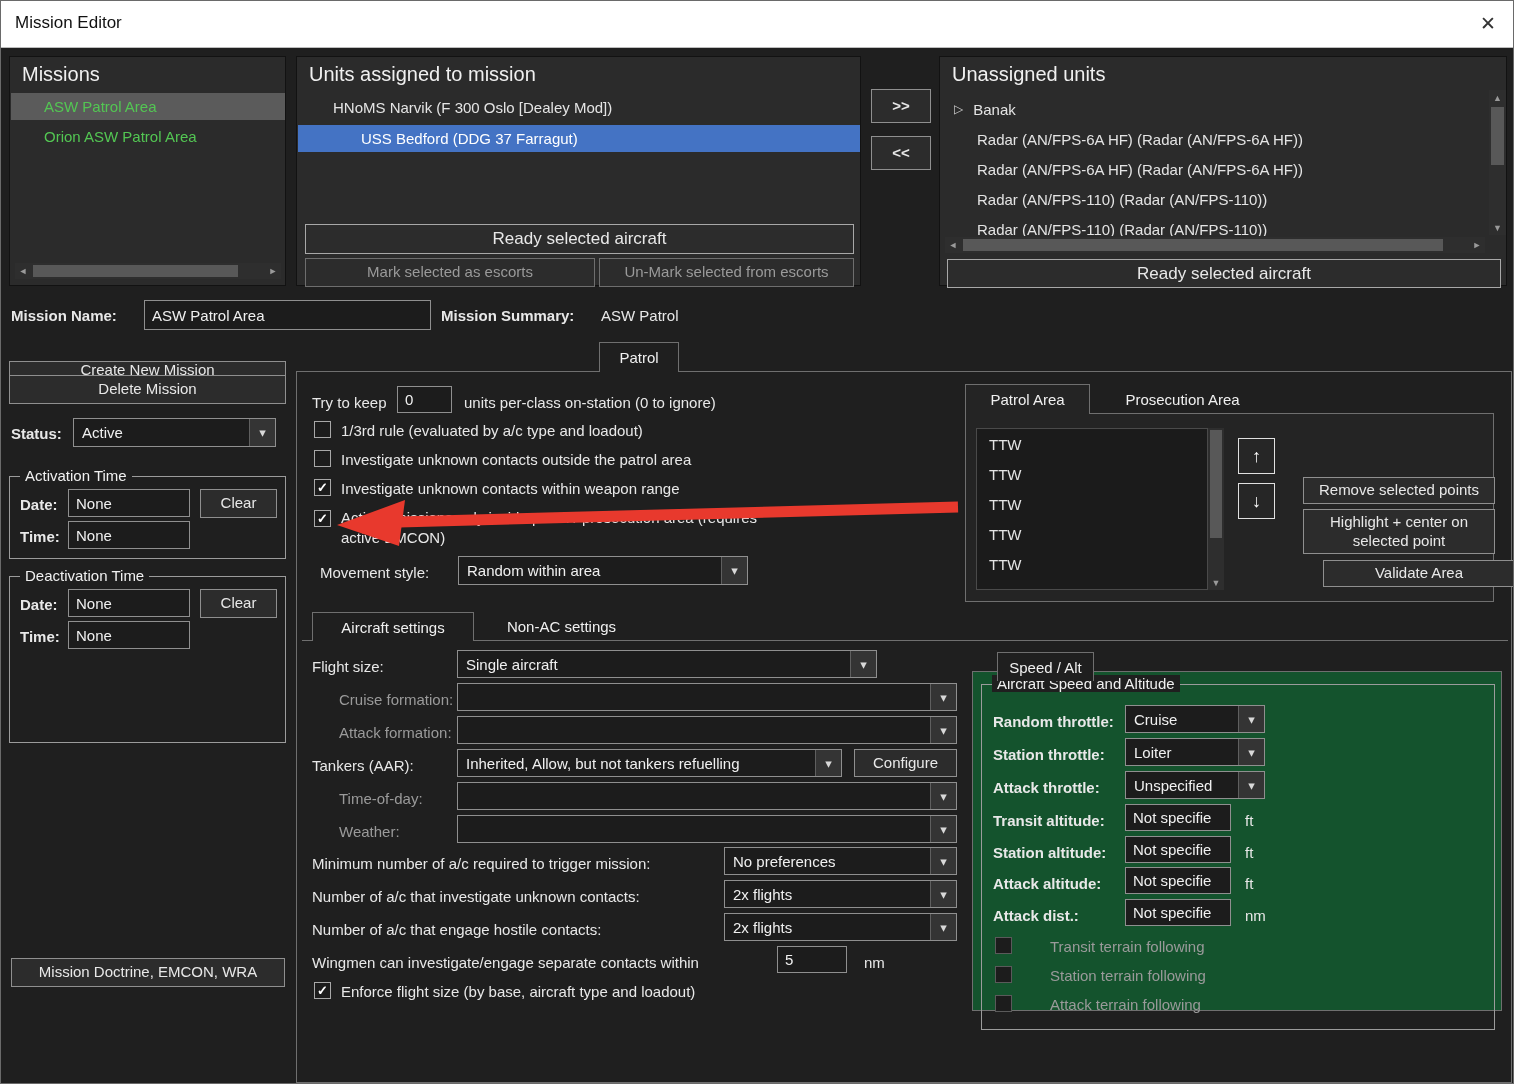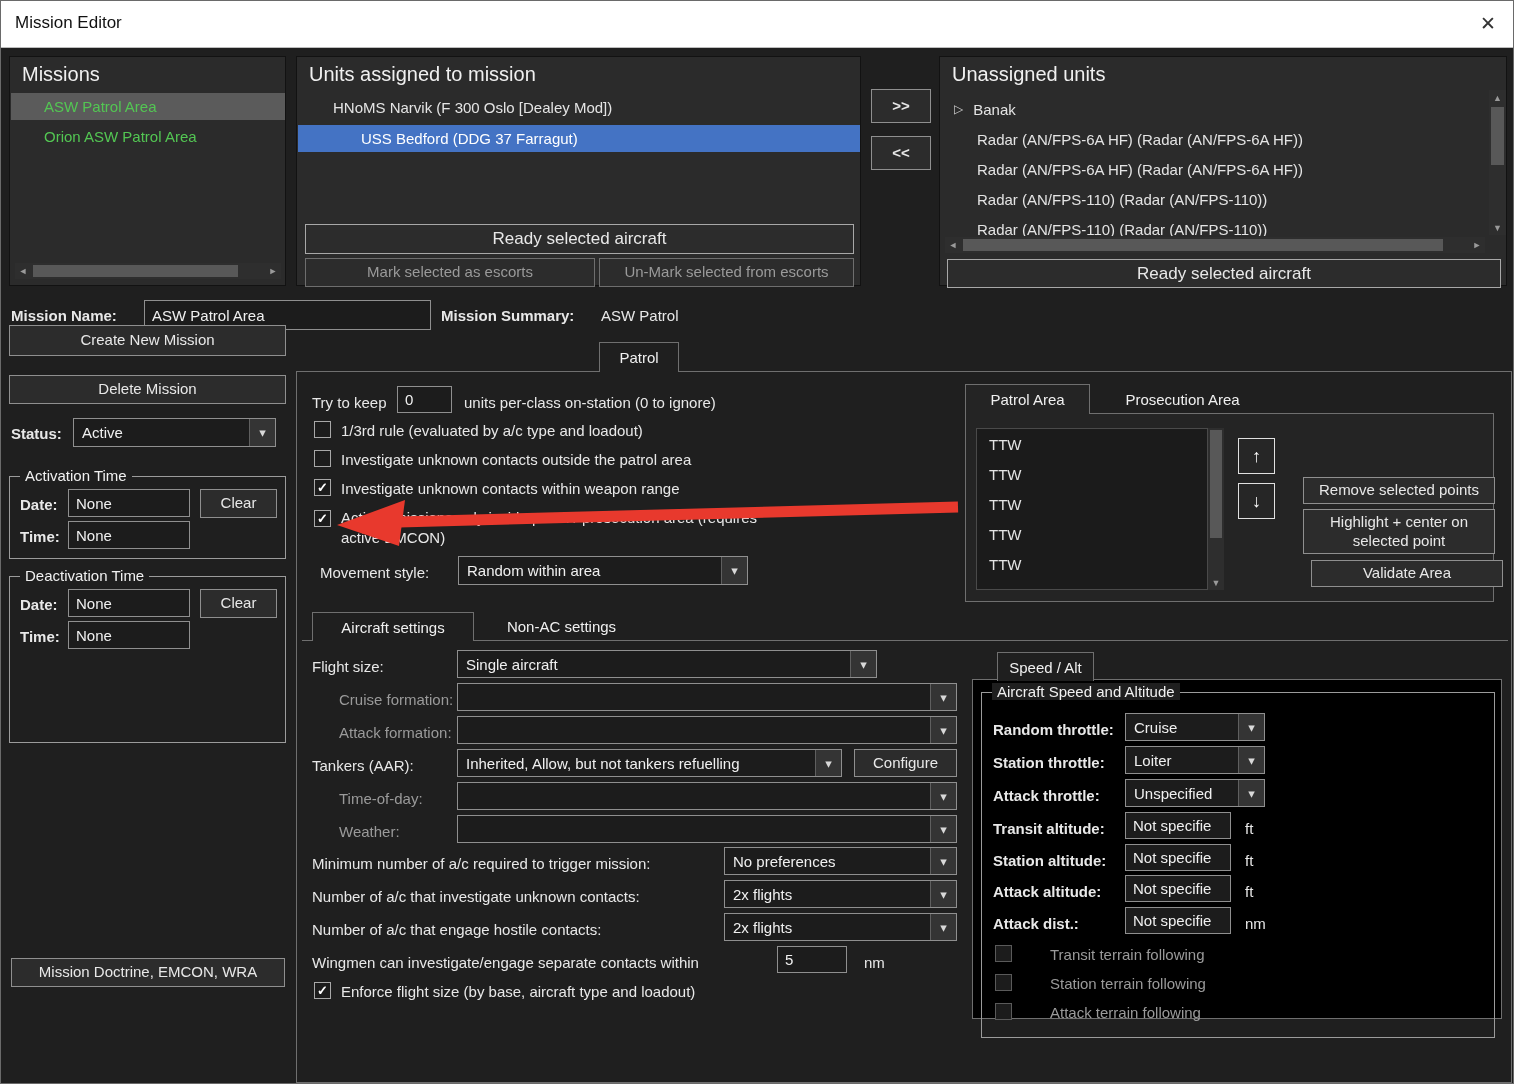--- a/index.html
+++ b/index.html
@@ -108,21 +108,21 @@
       <div class="sb-arrow" style="width:16px">►</div>
     </div>
     <div class="abs btn big" style="left:7px;top:202px;width:554px;height:29px">Ready selected aircraft</div>
   </div>
 
   <span class="abs lbl bold" style="left:10px;top:306px">Mission Name:</span>
   <input class="abs inp" style="left: 143px; top: 299px; width: 287px; height: 30px;" readonly="" value="ASW Patrol Area">
   <span class="abs lbl bold" style="left:440px;top:306px">Mission Summary:</span>
   <span class="abs lbl" style="left:600px;top:306px">ASW Patrol</span>
 
-  <div class="abs btn" style="left:8px;top:324px;width:277px;height:31px">Create New Mission</div>
+  <div class="abs btn" style="left:8px;top:360px;width:277px;height:18px">Create New Mission</div>
   <div class="abs btn" style="left:8px;top:374px;width:277px;height:29px">Delete Mission</div>
   <span class="abs lbl bold" style="left:10px;top:424px">Status:</span>
   <div class="abs dd" style="left:72px;top:417px;width:203px;height:29px">
     <span class="dd-val">Active</span>
     <span class="dd-btn">▾</span>
   </div>
 
   <div class="abs group" style="left:8px;top:475px;width:277px;height:83px">
     <span class="gtitle">Activation Time</span>
     <span class="abs lbl bold" style="left:10px;top:19px">Date:</span>
@@ -187,21 +187,21 @@
           <div class="sb-arrow" style="height:15px">▼</div>
         </div>
         <div class="abs movebtn" style="left:272px;top:24px;width:37px;height:36px">
             <span>↑</span>
           </div>
         <div class="abs movebtn" style="left:272px;top:69px;width:37px;height:36px">
             <span>↓</span>
           </div>
         <div class="abs btn" style="left:337px;top:63px;width:192px;height:27px">Remove selected points</div>
         <div class="abs btn" style="left:337px;top:95px;width:192px;height:45px;padding:0 8px">Highlight + center on selected point</div>
-        <div class="abs btn" style="left:345px;top:146px;width:192px;height:27px">Validate Area</div>
+        <div class="abs btn" style="left:357px;top:146px;width:192px;height:27px">Validate Area</div>
       </div>
     </div>
 
     <div class="abs tab on" style="left:15px;top:240px;width:162px;height:29px">Aircraft settings</div>
     <div class="abs tab" style="left:177px;top:240px;width:175px;height:29px">Non-AC settings</div>
     <div class="abs" style="left:5px;top:268px;width:1206px;height:1px;background:#6f6f6f"></div>
 
     <span class="abs lbl" style="left:15px;top:286px">Flight size:</span>
     <div class="abs dd" style="left:160px;top:278px;width:420px;height:28px">
       <span class="dd-val">Single aircraft</span>
@@ -258,21 +258,21 @@
     </div>
 
     <span class="abs lbl" style="left:15px;top:582px">Wingmen can investigate/engage separate contacts within</span>
     <input class="abs inp" style="left: 480px; top: 574px; width: 70px; height: 27px;" readonly="" value="5">
     <span class="abs lbl" style="left:567px;top:582px">nm</span>
 
     <span class="abs cb checked" style="left:17px;top:610px">✓</span>
     <span class="abs lbl" style="left:44px;top:611px">Enforce flight size (by base, aircraft type and loadout)</span>
 
     <div class="abs tab on" style="left:700px;top:280px;width:97px;height:29px">Speed / Alt</div>
-    <div class="abs" style="left:675px;top:307px;width:530px;height:340px;background:#000000;border:1px solid #6f6f6f">
+    <div class="abs" style="left:675px;top:299px;width:530px;height:340px;background:#14532d;border:1px solid #6f6f6f">
       <div class="abs group" style="left:8px;top:12px;width:514px;height:346px">
         <span class="gtitle">Aircraft Speed and Altitude</span>
       </div>
 
       <span class="abs lbl bold" style="left:20px;top:41px">Random throttle:</span>
       <div class="abs dd" style="left:152px;top:33px;width:140px;height:28px">
         <span class="dd-val">Cruise</span>
         <span class="dd-btn">▾</span>
       </div>
 

